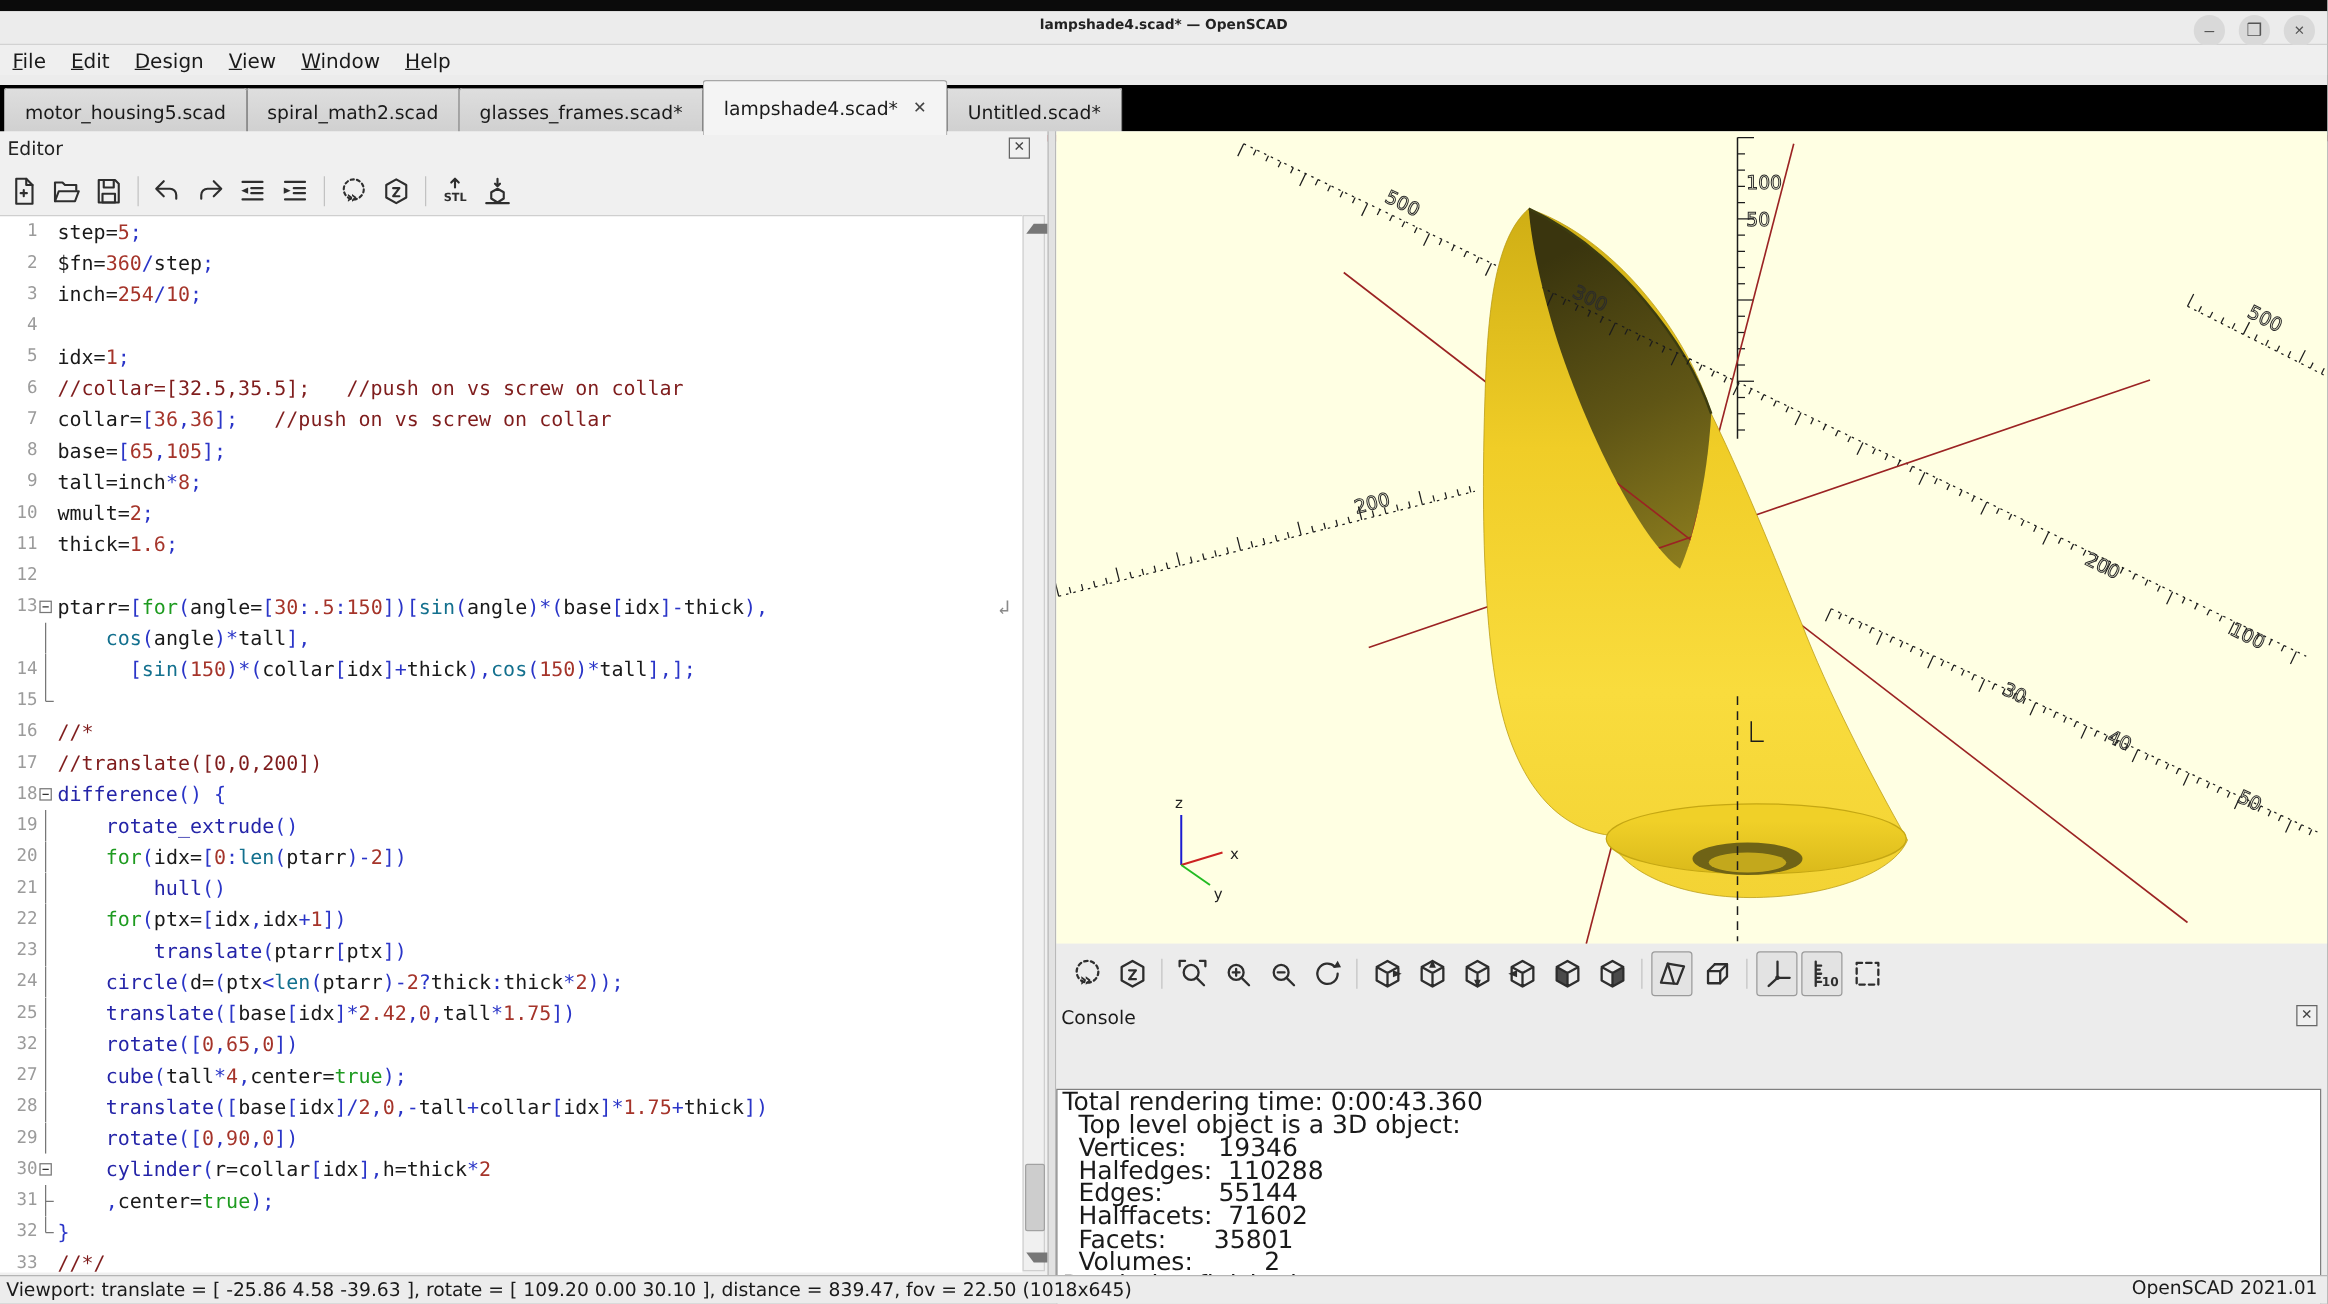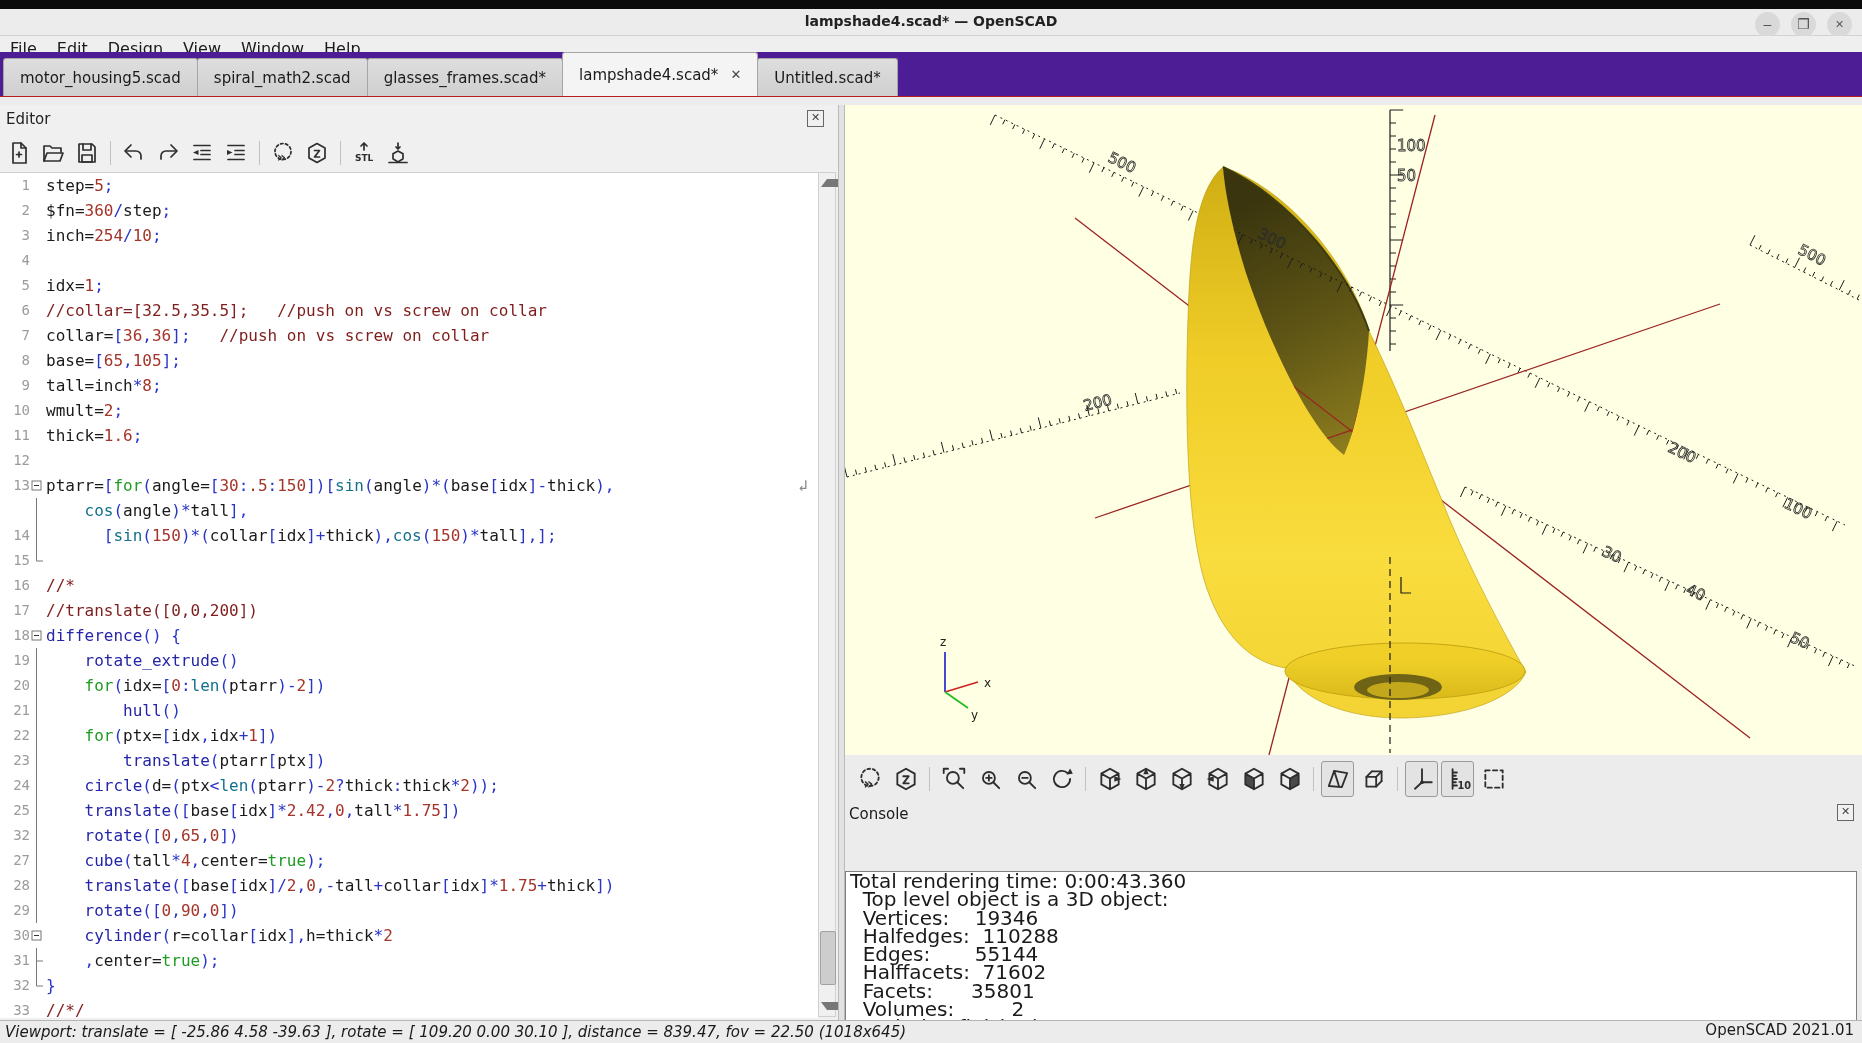--- a/index.html
+++ b/index.html
@@ -1,27 +1,27 @@
 <!DOCTYPE html>
 <html><head>
 <meta charset="utf-8">
 <style>
   html,body{margin:0;padding:0;background:#888;}
   .win{position:relative;width:1862px;height:1043px;background:#ececec;
        font-family:"DejaVu Sans","Liberation Sans",sans-serif;color:#1a1a1a;overflow:hidden;}
   .topstrip{position:absolute;left:0;top:0;width:100%;height:9px;background:#0b0b0b;}
   .titlebar{position:absolute;left:0;top:9px;width:100%;height:26px;background:#ececec;border-bottom:1px solid #d2d2d2;}
-  .title{position:absolute;left:0;right:0;top:4px;text-align:center;font-size:14px;font-weight:bold;color:#222;}
+  .title{position:absolute;left:0;right:0;top:4px;text-align:center;font-size:11px;font-weight:bold;color:#222;}
   .winbtns{position:absolute;right:10px;top:3px;display:flex;gap:11px;}
   .wbtn{width:25px;height:25px;border-radius:50%;background:#d9d9d9;border:none;color:#555;
         font-size:14px;line-height:25px;text-align:center;padding:0;cursor:pointer;}
   .menubar{position:absolute;left:0;top:36px;width:100%;height:24px;background:#efefef;display:flex;align-items:center;}
   .menu-item{font-size:16px;padding:2px 10px;cursor:default;}
   .menu-item u{text-decoration:underline;}
-  .tabbar{position:absolute;left:0;top:52px;width:100%;height:45px;background:#4c1d95;border-bottom:1px solid #b91c1c;
+  .tabbar{position:absolute;left:0;top:68px;width:100%;height:45px;background:#000000;border-bottom:5px solid #b91c1c;
           display:flex;align-items:flex-end;padding-left:3px;box-sizing:border-box;}
   .tab{height:37px;margin-top:8px;display:flex;align-items:center;padding:0 16px;font-size:15px;
        background:linear-gradient(#dedede,#cfcfcf);border:1px solid #a6a6a6;border-bottom:none;margin-right:-1px;
        border-radius:3px 3px 0 0;cursor:pointer;white-space:nowrap;}
   .tab.active{height:43px;background:#f4f4f4;position:relative;z-index:2;}
   .tab-close{margin-left:12px;color:#444;font-size:13px;}
   
   .editor-pane{position:absolute;left:0;top:105px;width:838px;height:915px;background:#f0f0f0;}
   .panel-head{position:absolute;left:0;top:0;width:100%;height:28px;}
   .panel-title{position:absolute;left:6px;top:5px;font-size:15px;color:#222;}
@@ -54,21 +54,21 @@
   .vtoolbar{position:absolute;left:8px;top:652px;height:44px;display:flex;align-items:center;gap:3px;}
   .vtbtn{width:33px;height:36px;background:transparent;border:1px solid transparent;display:flex;align-items:center;justify-content:center;padding:0;cursor:pointer;}
   .vtbtn svg{width:26px;height:26px;}
   .vtbtn.pressed{background:#e3e3e3;border:1px solid #9a9a9a;border-radius:3px;}
   .console-head{position:absolute;left:0;top:696px;width:100%;height:26px;}
   .console-title{position:absolute;left:4px;top:4px;font-size:15px;}
   .console{position:absolute;left:0;top:722px;width:1010px;height:188px;background:#ffffff;border:1px solid #7f7f7f;
            font-size:20px;overflow:hidden;margin-top:44px;}
   .console-line{white-space:pre;line-height:18.3px;padding-left:4px;}
   .statusbar{position:absolute;left:0;top:1020px;width:100%;height:23px;background:#ececec;border-top:1px solid #b5b5b5;font-size:15px;}
-  .status-left{position:absolute;left:5px;top:2px;font-style:italic;}
+  .status-left{position:absolute;left:5px;top:2px;}
   .status-right{position:absolute;right:8px;top:0;}
   
   .st{fill:none;stroke:#2e2e2e;stroke-width:1.7;stroke-linecap:round;stroke-linejoin:round;}
   .fil{fill:#2e2e2e;stroke:none;}
   .dash{stroke-dasharray:2.5 2.5;}
   .dash2{stroke-dasharray:4 3;}
   .ictxt{font-family:"DejaVu Sans",sans-serif;font-weight:bold;fill:#2e2e2e;}
   
   .rl-dot{stroke:#1c1c1c;stroke-width:1;stroke-dasharray:2 4;fill:none;}
   .rl-solid{stroke:#1c1c1c;stroke-width:1.2;fill:none;}

